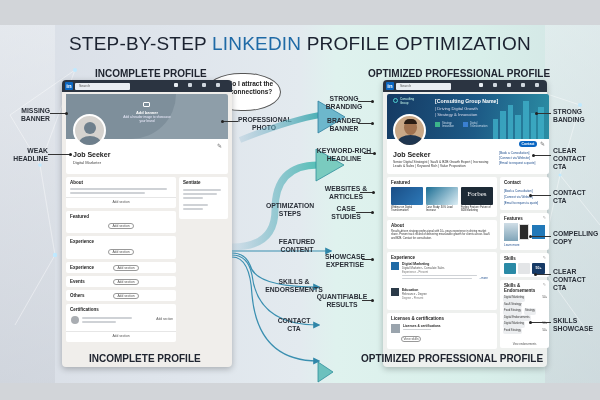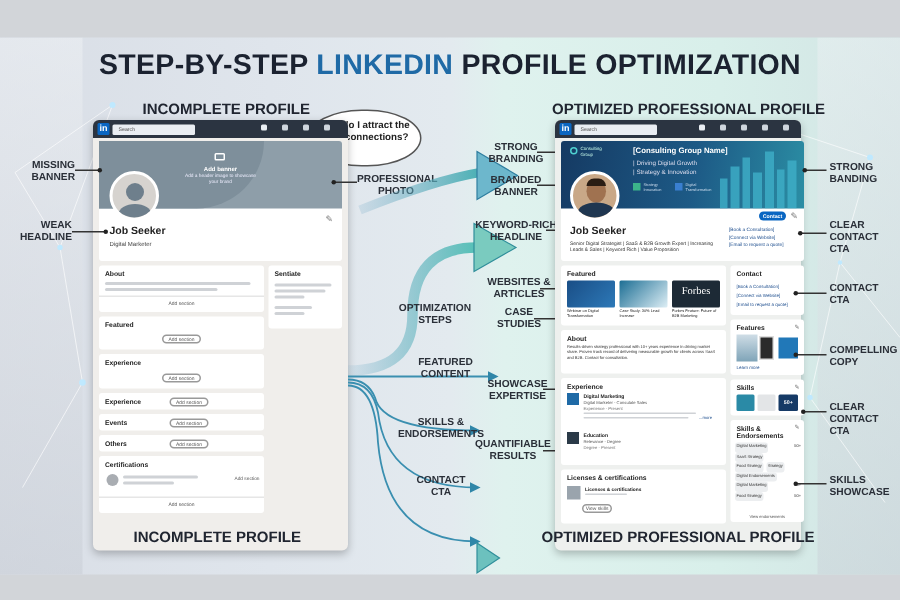--- a/index.html
+++ b/index.html
@@ -1,20 +1,20 @@
 <!DOCTYPE html>
 <html><head>
 <meta charset="utf-8">
 <style>
 *{box-sizing:border-box;margin:0;padding:0}
 html,body{width:600px;height:400px;overflow:hidden;background:#d2d5d9;font-family:"Liberation Sans",sans-serif}
 #stage{position:absolute;left:0;top:25px;width:600px;height:358px;overflow:hidden;
  background:linear-gradient(90deg,#d9dee6 0%,#dfe5ec 30%,#e3eaef 50%,#dff2ee 56%,#d8efea 80%,#d2e4e4 100%)}
 .bgwin{position:absolute;top:0;bottom:0;background:linear-gradient(180deg,#eef1f4,#c9ced6)}
-.title{position:absolute;left:0;right:0;top:8px;text-align:center;font-weight:700;font-size:19px;color:#1b2230;letter-spacing:0.2px}
+.title{position:absolute;left:0;right:0;top:8px;text-align:center;font-weight:400;font-size:19px;color:#1b2230;letter-spacing:0.2px}
 .title .hl{color:#1f6aa6}
 .sub{position:absolute;font-weight:700;font-size:10px;color:#202530}
 .lbl{position:absolute;font-weight:700;font-size:6.8px;line-height:8px;color:#2a2f38;text-align:center;text-transform:uppercase}
 .lbl.r{text-align:right}.lbl.l{text-align:left}
 .dot{position:absolute;width:3px;height:3px;border-radius:50%;background:#222}
 .ln{position:absolute;height:1px;background:#333}
 .card{position:absolute;background:#f0eeeb;border-radius:4px;box-shadow:0 2px 6px rgba(0,0,0,.25)}
 .nav{position:absolute;left:0;right:0;top:0;height:12px;background:#2b3441;border-radius:4px 4px 0 0}
 .nav .logo{position:absolute;left:3px;top:2px;width:8px;height:8px;background:#0a66c2;color:#fff;font-size:6px;font-weight:700;line-height:8px;text-align:center;border-radius:1px}
 .nav .search{position:absolute;left:13px;top:2.5px;width:55px;height:7px;background:#e9edf2;border-radius:1px;font-size:3.5px;color:#555;line-height:7px;padding-left:4px}
@@ -194,21 +194,21 @@
   <div class="lbl" style="left:324px;top:180px;width:44px">CASE STUDIES</div>
   <div class="ln" style="left:356px;top:187px;width:16px"></div>
     <div class="dot" style="left:371px;top:186px"></div>
   <div class="lbl" style="left:322px;top:228px;width:46px">SHOWCASE EXPERTISE</div>
   <div class="ln" style="left:362px;top:234px;width:10px"></div>
     <div class="dot" style="left:371px;top:233px"></div>
   <div class="lbl" style="left:316px;top:268px;width:52px">QUANTIFIABLE RESULTS</div>
   <div class="ln" style="left:362px;top:275px;width:10px"></div>
     <div class="dot" style="left:371px;top:274px"></div>
 
-  <div class="card" style="left:370px;top:55px;width:164px;height:287px;background:#eef0ee">
+  <div class="card" style="left:383px;top:55px;width:164px;height:287px;background:#eef0ee">
     <div class="nav">
       <div class="logo">in</div>
       <div class="search">Search</div>
       <div class="ic" style="left:96px;background:#e9eef3"></div>
       <div class="ic" style="left:110px"></div>
       <div class="ic" style="left:124px"></div>
       <div class="ic" style="left:138px"></div>
       <div class="ic" style="left:152px"></div>
     </div>
     <div class="panel" style="left:4px;top:14px;width:162px;height:80px">

